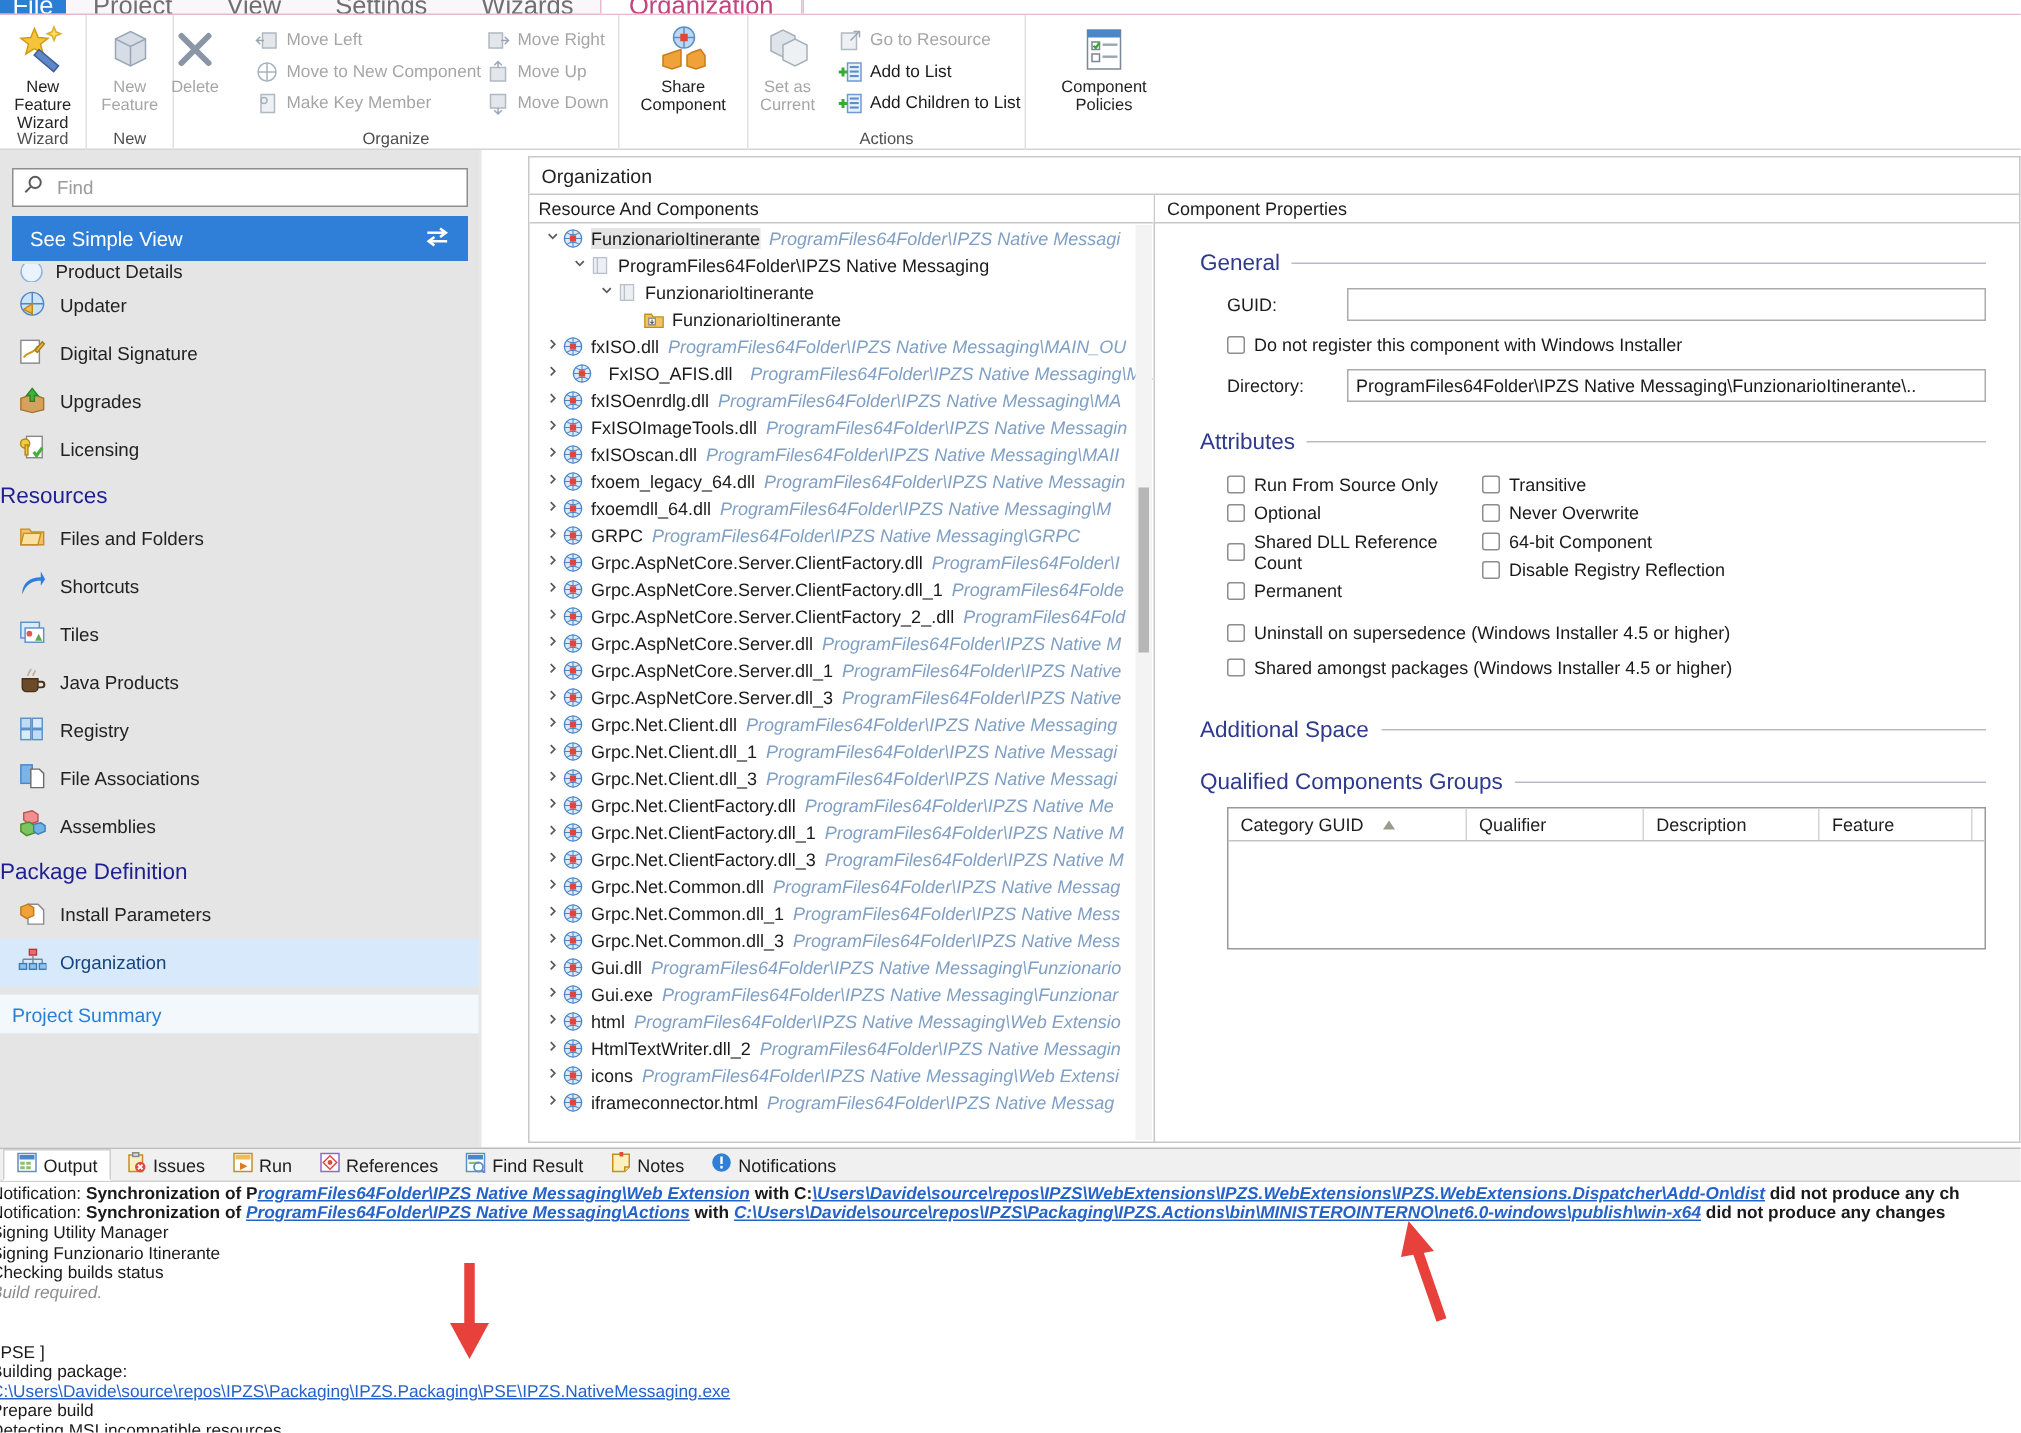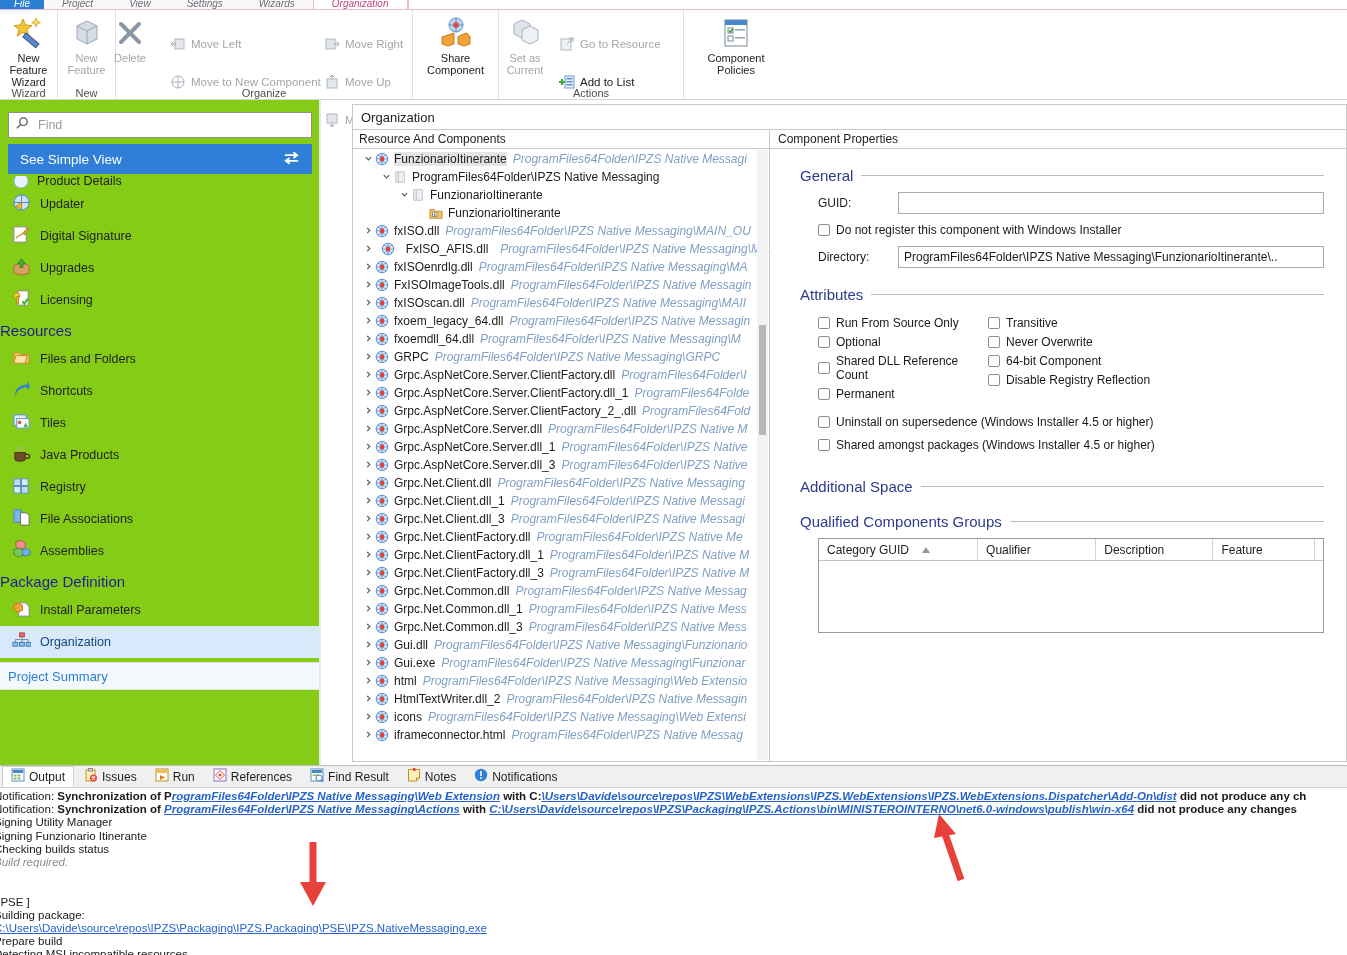--- a/index.html
+++ b/index.html
@@ -13,22 +13,22 @@
     color: #1a1a1a;
   }
 
   
   #ribbon-tabs {
     position: absolute; left: 0; top: 0; width: 1347px; height: 10px;
     background: #faf7fa; border-bottom: 1px solid #e8b9cd;
     display: flex; align-items: flex-end;
   }
   .rtab {
-    height: 10px; padding: 0 18px; font-size: 10px; line-height: 10px;
-    color: #6f6f73; overflow: hidden; white-space: nowrap; font-style: italic;
+    height: 10px; padding: 0 18px; font-size: 17px; line-height: 10px;
+    color: #6f6f73; overflow: hidden; white-space: nowrap;
   }
   .rtab.file { background: #2a7fd4; color: #fff; width: 44px; padding: 0; text-align:center; }
   .rtab.active { background: #ffffff; border-left: 1px solid #e8b9cd; border-right:1px solid #e8b9cd; color:#c1447f; }
   .rtab-tail { flex: 1; border-left: 1px solid #e8b9cd; height: 10px; background:#fff;}
 
   
   #ribbon {
     position: absolute; left: 0; top: 10px; width: 1347px; height: 90px;
     background: #ffffff; border-bottom: 1px solid #d4d4d4;
     display: flex; align-items: stretch;
@@ -44,32 +44,32 @@
     text-align: center; font-size: 11px; color: #4f4f4f;
   }
   .rgroup-body { display: flex; align-items: flex-start; gap: 4px; flex: 1; }
   .big-btn {
     width: 64px; display: flex; flex-direction: column; align-items: center;
     padding-top: 2px; cursor: pointer;
   }
   .big-btn .lbl { font-size: 11px; text-align: center; line-height: 12px; color: #222; margin-top: 2px;}
   .big-btn.disabled .lbl { color: #a6a6a6; }
   .small-col { display: flex; flex-direction: column; gap: 3px; padding-top: 4px; }
-  .small-btn { display: flex; align-items: center; gap: 5px; font-size: 11.5px; padding: 1px 4px; cursor: pointer; white-space: nowrap; margin-top: 17px; }
+  .small-btn { display: flex; align-items: center; gap: 5px; font-size: 11.5px; padding: 1px 4px; cursor: pointer; white-space: nowrap; }
   .small-btn.disabled { color: #a6a6a6; }
 
   
   .ic { display:inline-block; flex:0 0 auto; }
   .ic-lg { width: 34px; height: 34px; }
   .ic-sm { width: 16px; height: 16px; }
 
   
   #sidebar {
     position: absolute; left: 0; top: 100px; width: 320px; height: 665px;
-    background: #84cc16; overflow: hidden;
+    background: #e5e5e5; overflow: hidden;
   }
   #find-wrap { margin: 12px 8px 6px 8px; }
   #find-box {
     display: flex; align-items: center; gap: 6px;
     height: 26px; border: 1px solid #8e8e8e; background: #fff; padding: 0 6px;
   }
   #find-box input {
     border: 0; outline: 0; flex: 1; font-size: 12.5px; color: #333;
     font-family: "Liberation Sans", sans-serif; background: transparent;
   }

